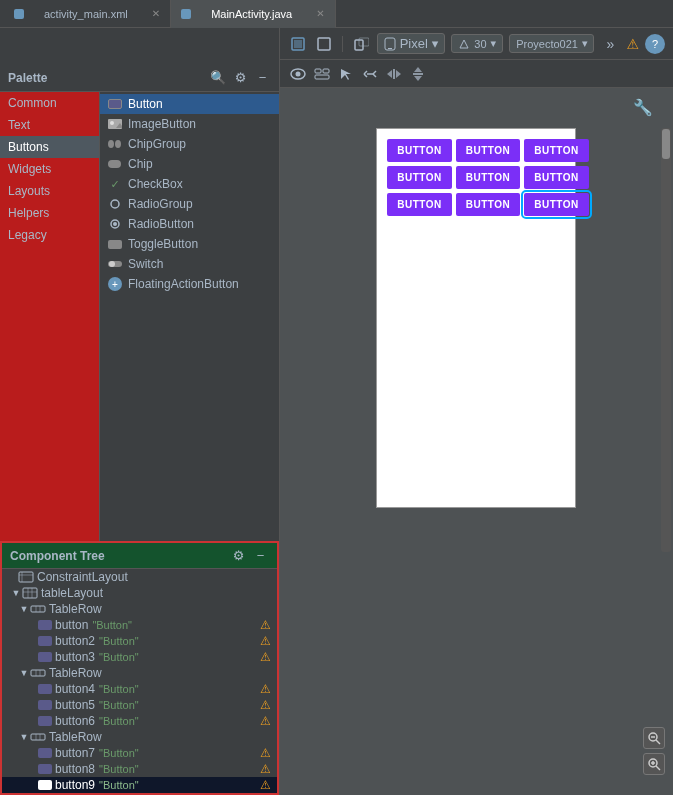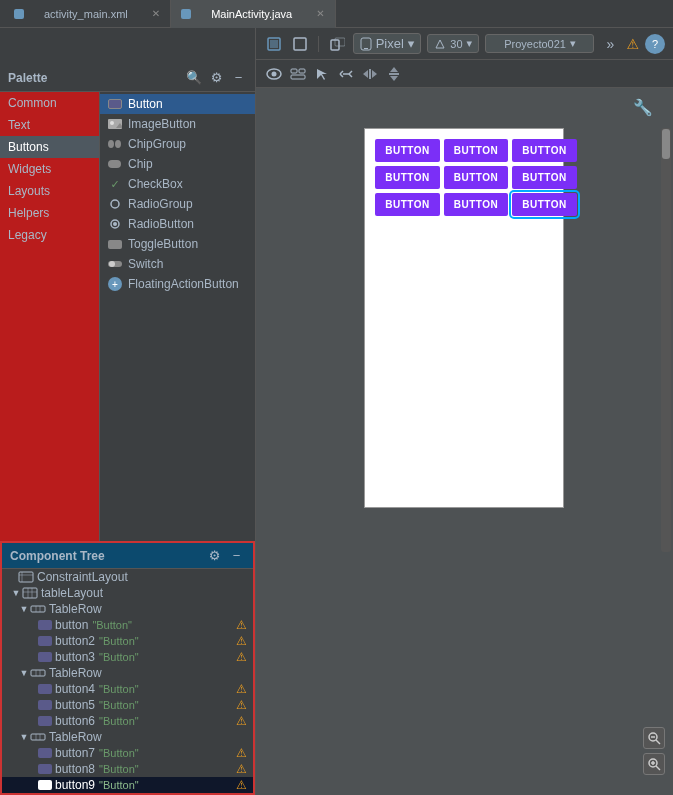--- a/index.html
+++ b/index.html
@@ -108,21 +108,21 @@
       border: 2px solid #cc3333;
       background: #3c3f41;
       flex-shrink: 0;
     }
     .tree-header {
       display: flex;
       align-items: center;
       justify-content: space-between;
       padding: 4px 8px;
       border-bottom: 1px solid #555;
-      background: #0c4a6e;
+      background: #14532d;
       height: 26px;
     }
     .tree-title { font-size: 12px; font-weight: bold; color: #a9b7c6; }
     .tree-body { overflow-y: auto; max-height: 260px; }
     .tree-item {
       display: flex;
       align-items: center;
       padding: 1px 0;
       cursor: pointer;
       font-size: 12px;
@@ -181,21 +181,21 @@
       color: #a9b7c6;
       justify-content: flex-end;
     }
     .project-selector {
       display: flex;
       align-items: center;
       gap: 4px;
       background: #4b5254;
       border: 1px solid #666;
       border-radius: 3px;
-      padding: 2px 18px;
+      padding: 2px 6px;
       cursor: pointer;
       font-size: 11px;
       color: #a9b7c6;
     }
     .warning-icon { color: #f0a020; font-size: 14px; }
     .help-btn {
       width: 20px; height: 20px;
       border-radius: 50%;
       background: #6897bb;
       display: flex;

